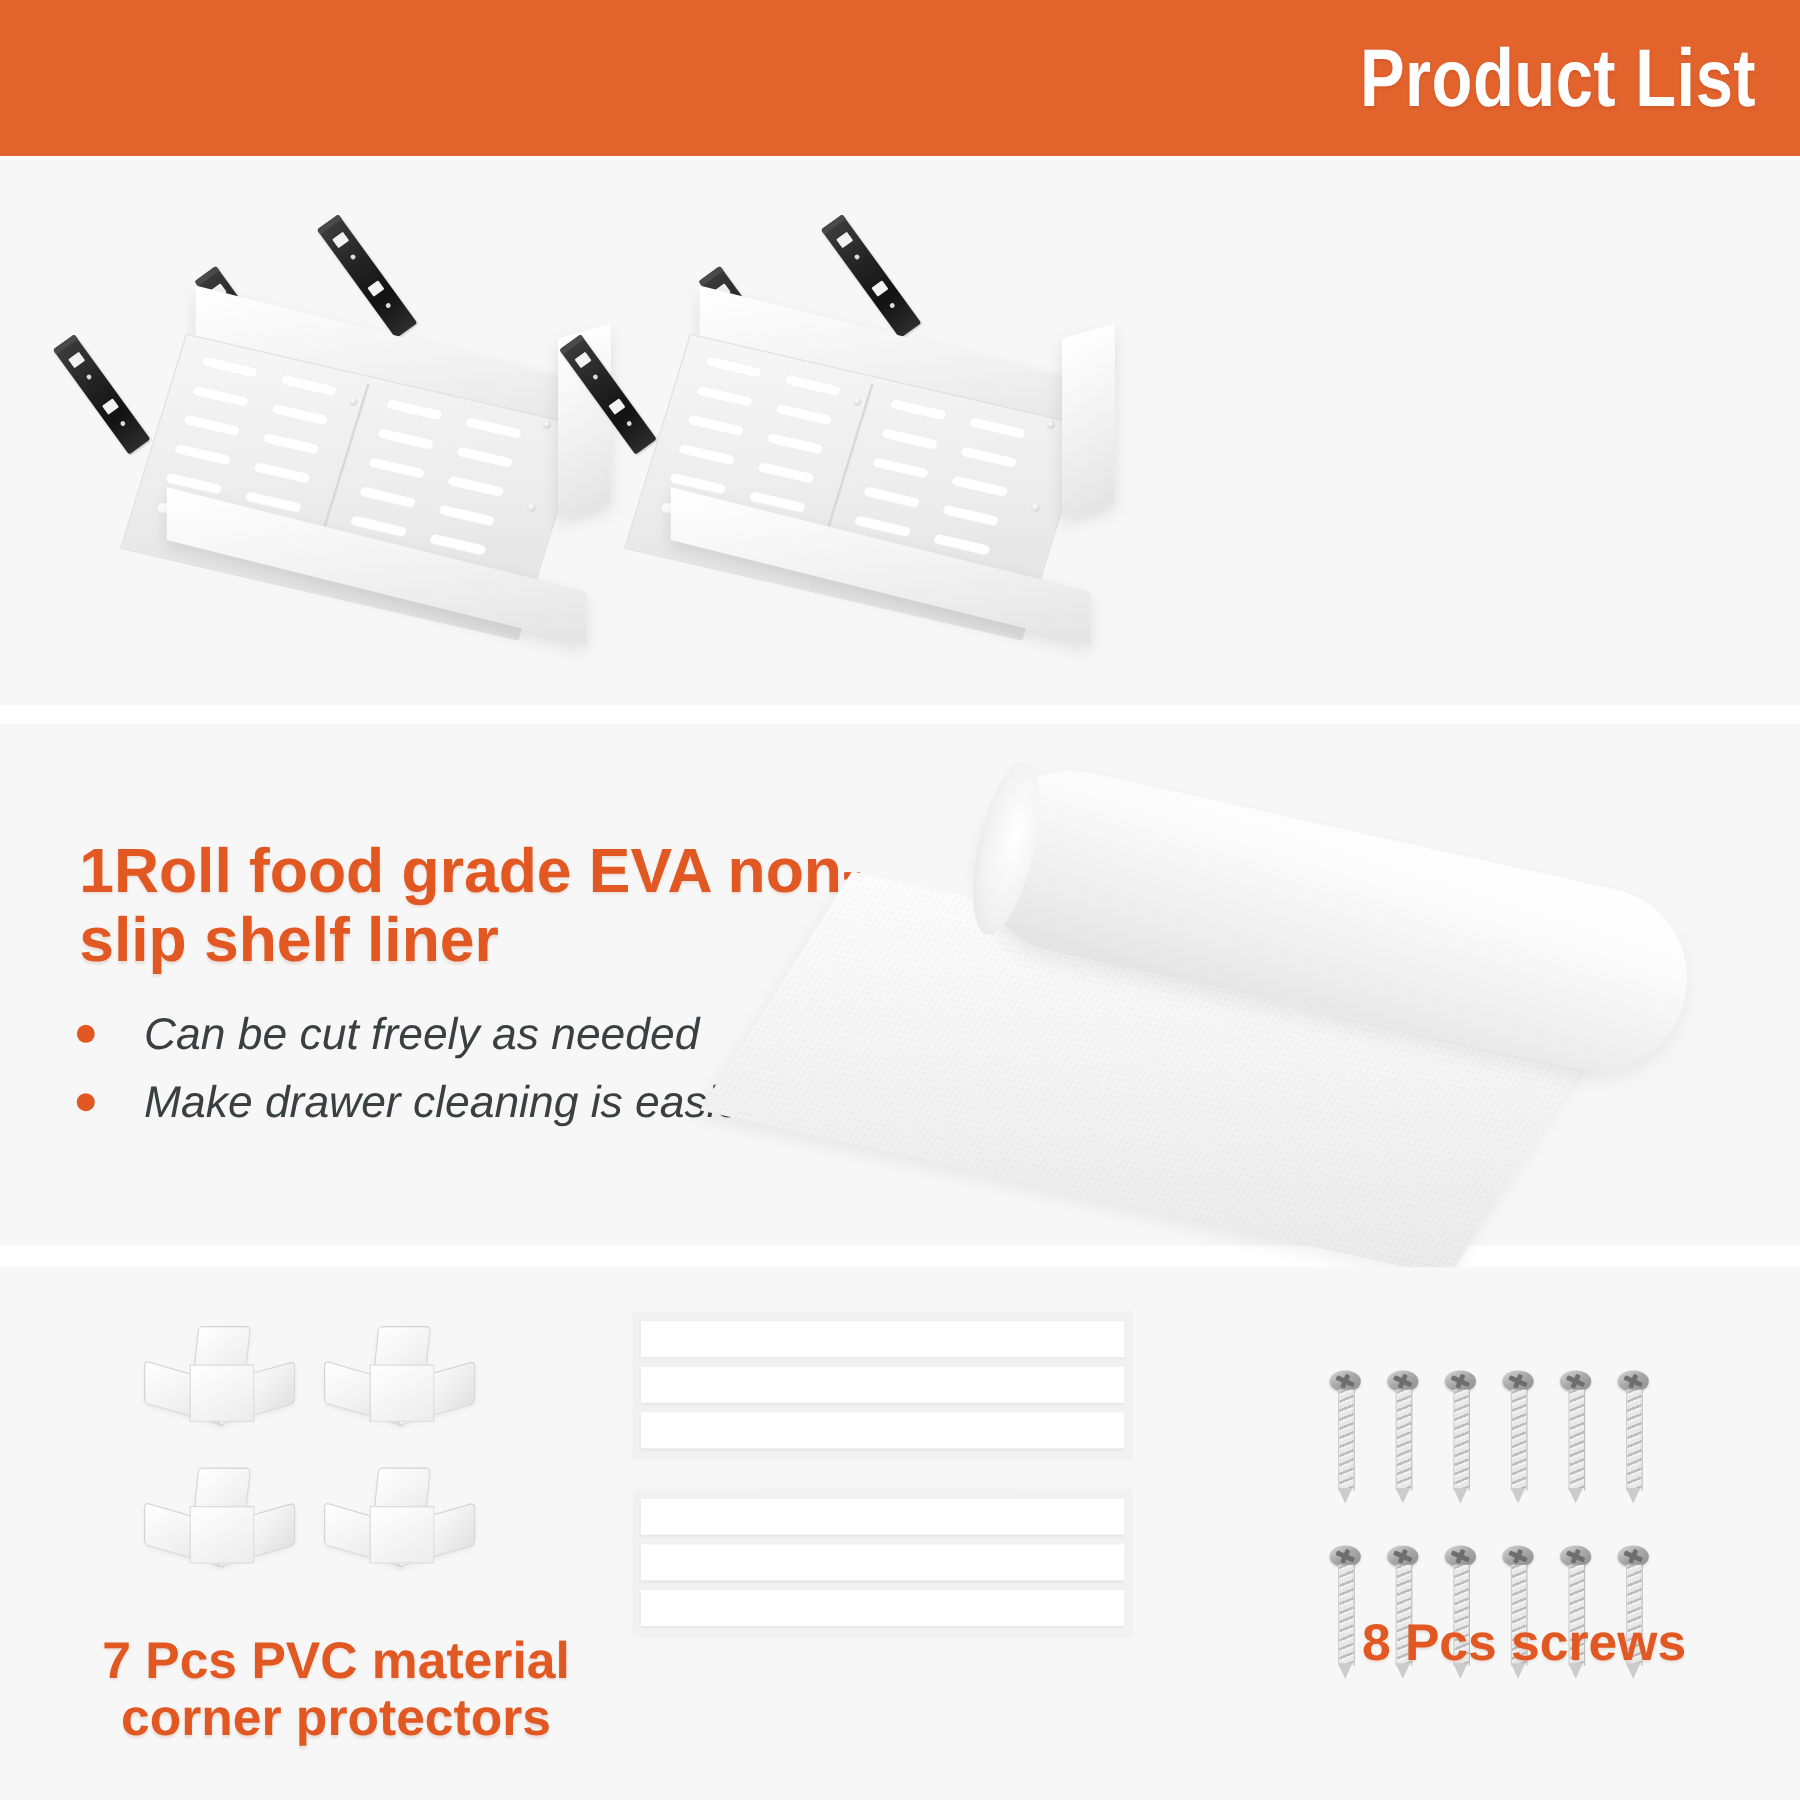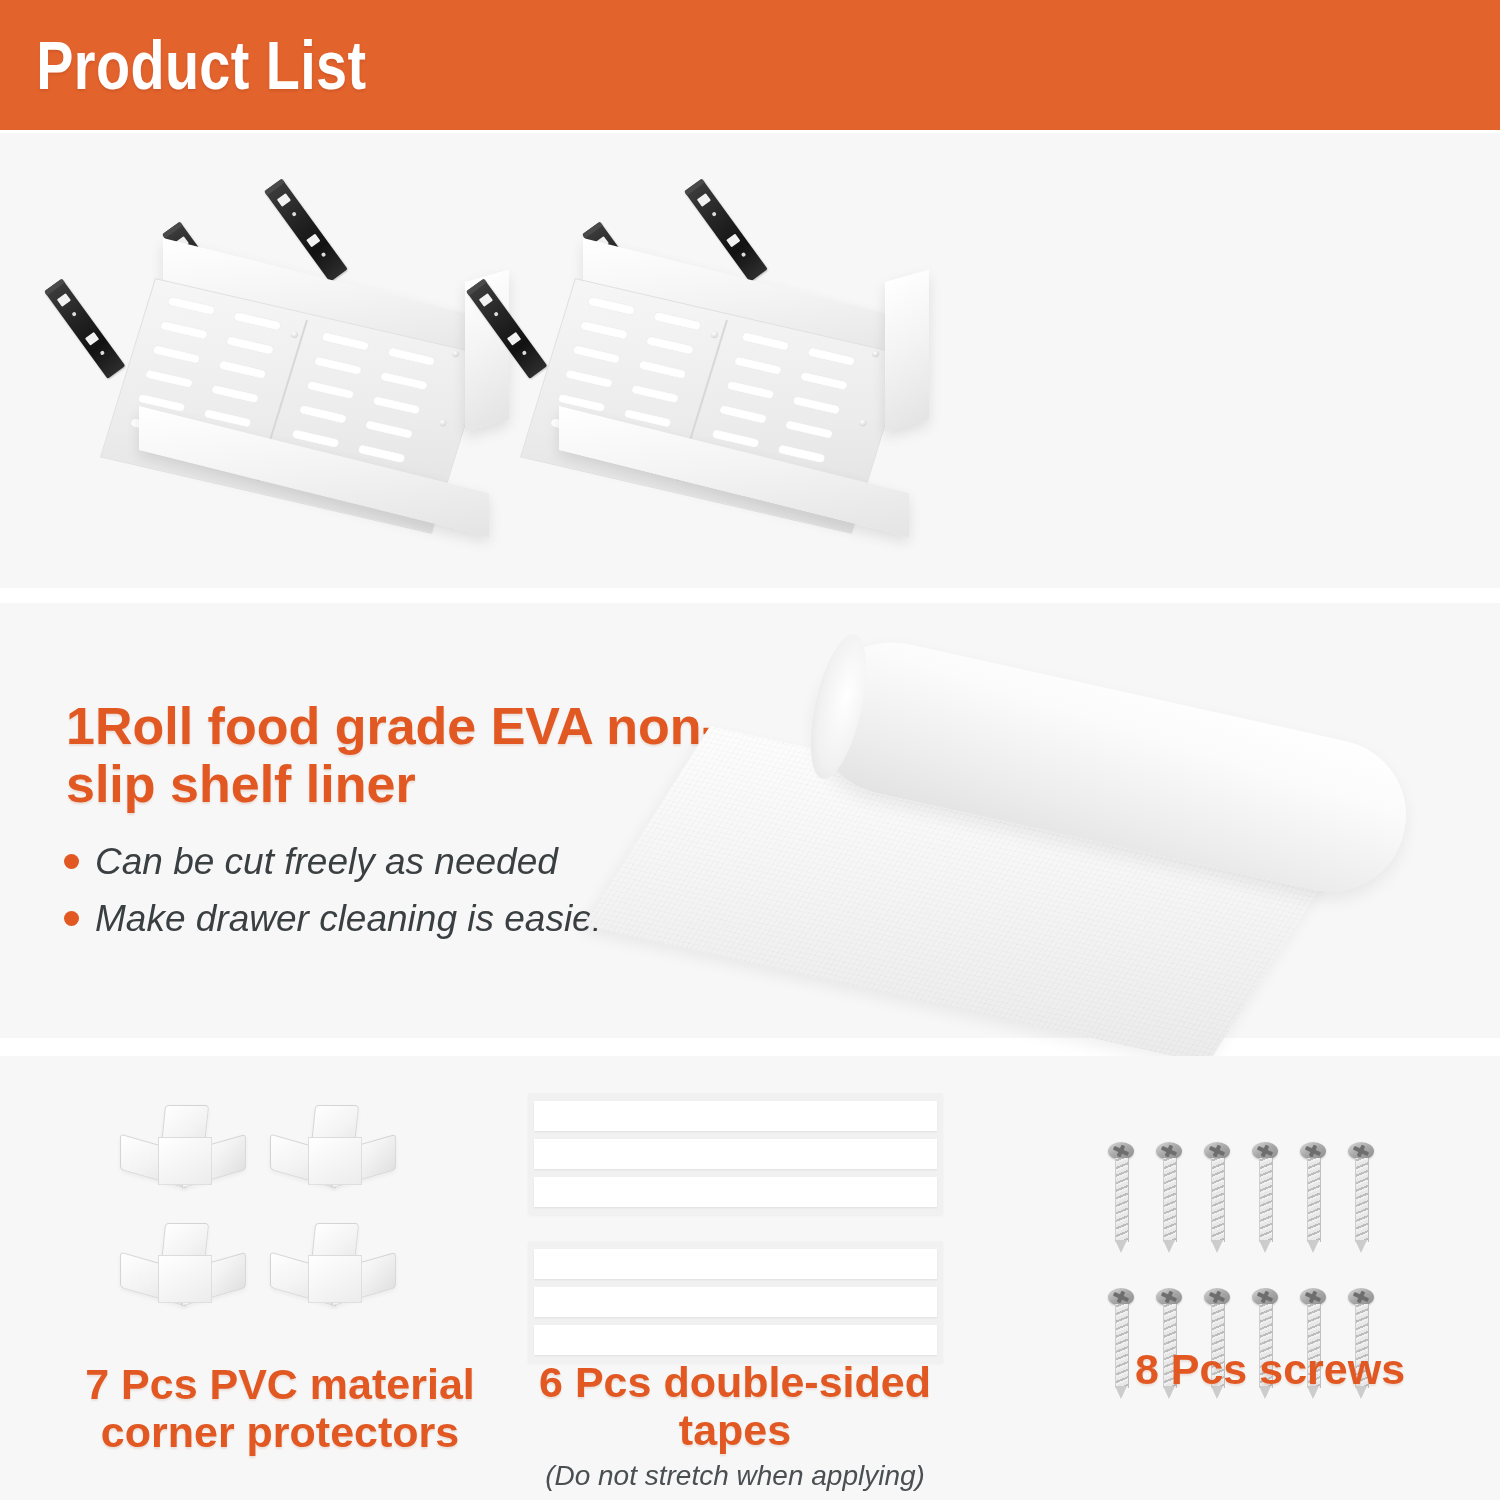--- a/index.html
+++ b/index.html
@@ -8,21 +8,21 @@
     background:#ffffff;
     font-family:"Liberation Sans", sans-serif;
     overflow:hidden;
   }
   .page{position:relative;width:1500px;height:1500px;background:#ffffff;}
 
   
   .header{
     position:absolute;left:0;top:0;width:1500px;height:130px;
     background:#E3632D;
-    display:flex;align-items:center;justify-content:flex-start;
+    display:flex;align-items:center;justify-content:flex-end;
   }
   .header-title{
     color:#ffffff;
     font-size:68px;
     font-weight:bold;
     letter-spacing:0.5px;
     transform:scaleX(0.82);
     transform-origin:center;
     font-family:"Liberation Sans", sans-serif;
     text-shadow:0 2px 3px rgba(120,40,10,.18);
@@ -78,21 +78,21 @@
     text-shadow:0 2px 2px rgba(150,60,20,.13);
   }
 
   
   .liner-head{
     position:absolute;left:66px;top:697px;width:690px;
     color:#E25822;font-size:52px;font-weight:bold;line-height:1.12;
     text-shadow:0 2px 2px rgba(150,60,20,.13);
   }
   .bullets{position:absolute;left:64px;top:838px;width:700px;}
-  .bullet-row{display:flex;align-items:flex-start;margin-bottom:10px;}
+  .bullet-row{display:flex;align-items:flex-start;margin-bottom:10px;gap:25px;}
   .bullet-dot{
     width:15px;height:15px;border-radius:50%;background:#E25822;
     margin-top:16px;margin-right:16px;flex:0 0 auto;
   }
   .bullet-text{
     color:#3A3F42;font-size:37px;font-style:italic;line-height:1.28;
     font-family:"Liberation Sans", sans-serif;
   }
 
   .liner-wrap{position:absolute;left:700px;top:614px;width:760px;height:400px;}
@@ -471,20 +471,16 @@
       <div class="screw">
           <div class="screw-head"></div>
           <div class="screw-shaft"></div>
           <div class="screw-tip"></div>
         </div>
     </div>
   </div>
 
   <div class="caption" id="cap-corners">7 Pcs PVC material corner protectors</div>
 
-  <div class="caption" id="cap-tapes">
-    <span>6 Pcs double-sided tapes</span>
-    <span class="sub-note">(Do not stretch when applying)</span>
-  </div>
 
   <div class="caption" id="cap-screws">8 Pcs screws</div>
 
 </div>
 
 </body></html>

